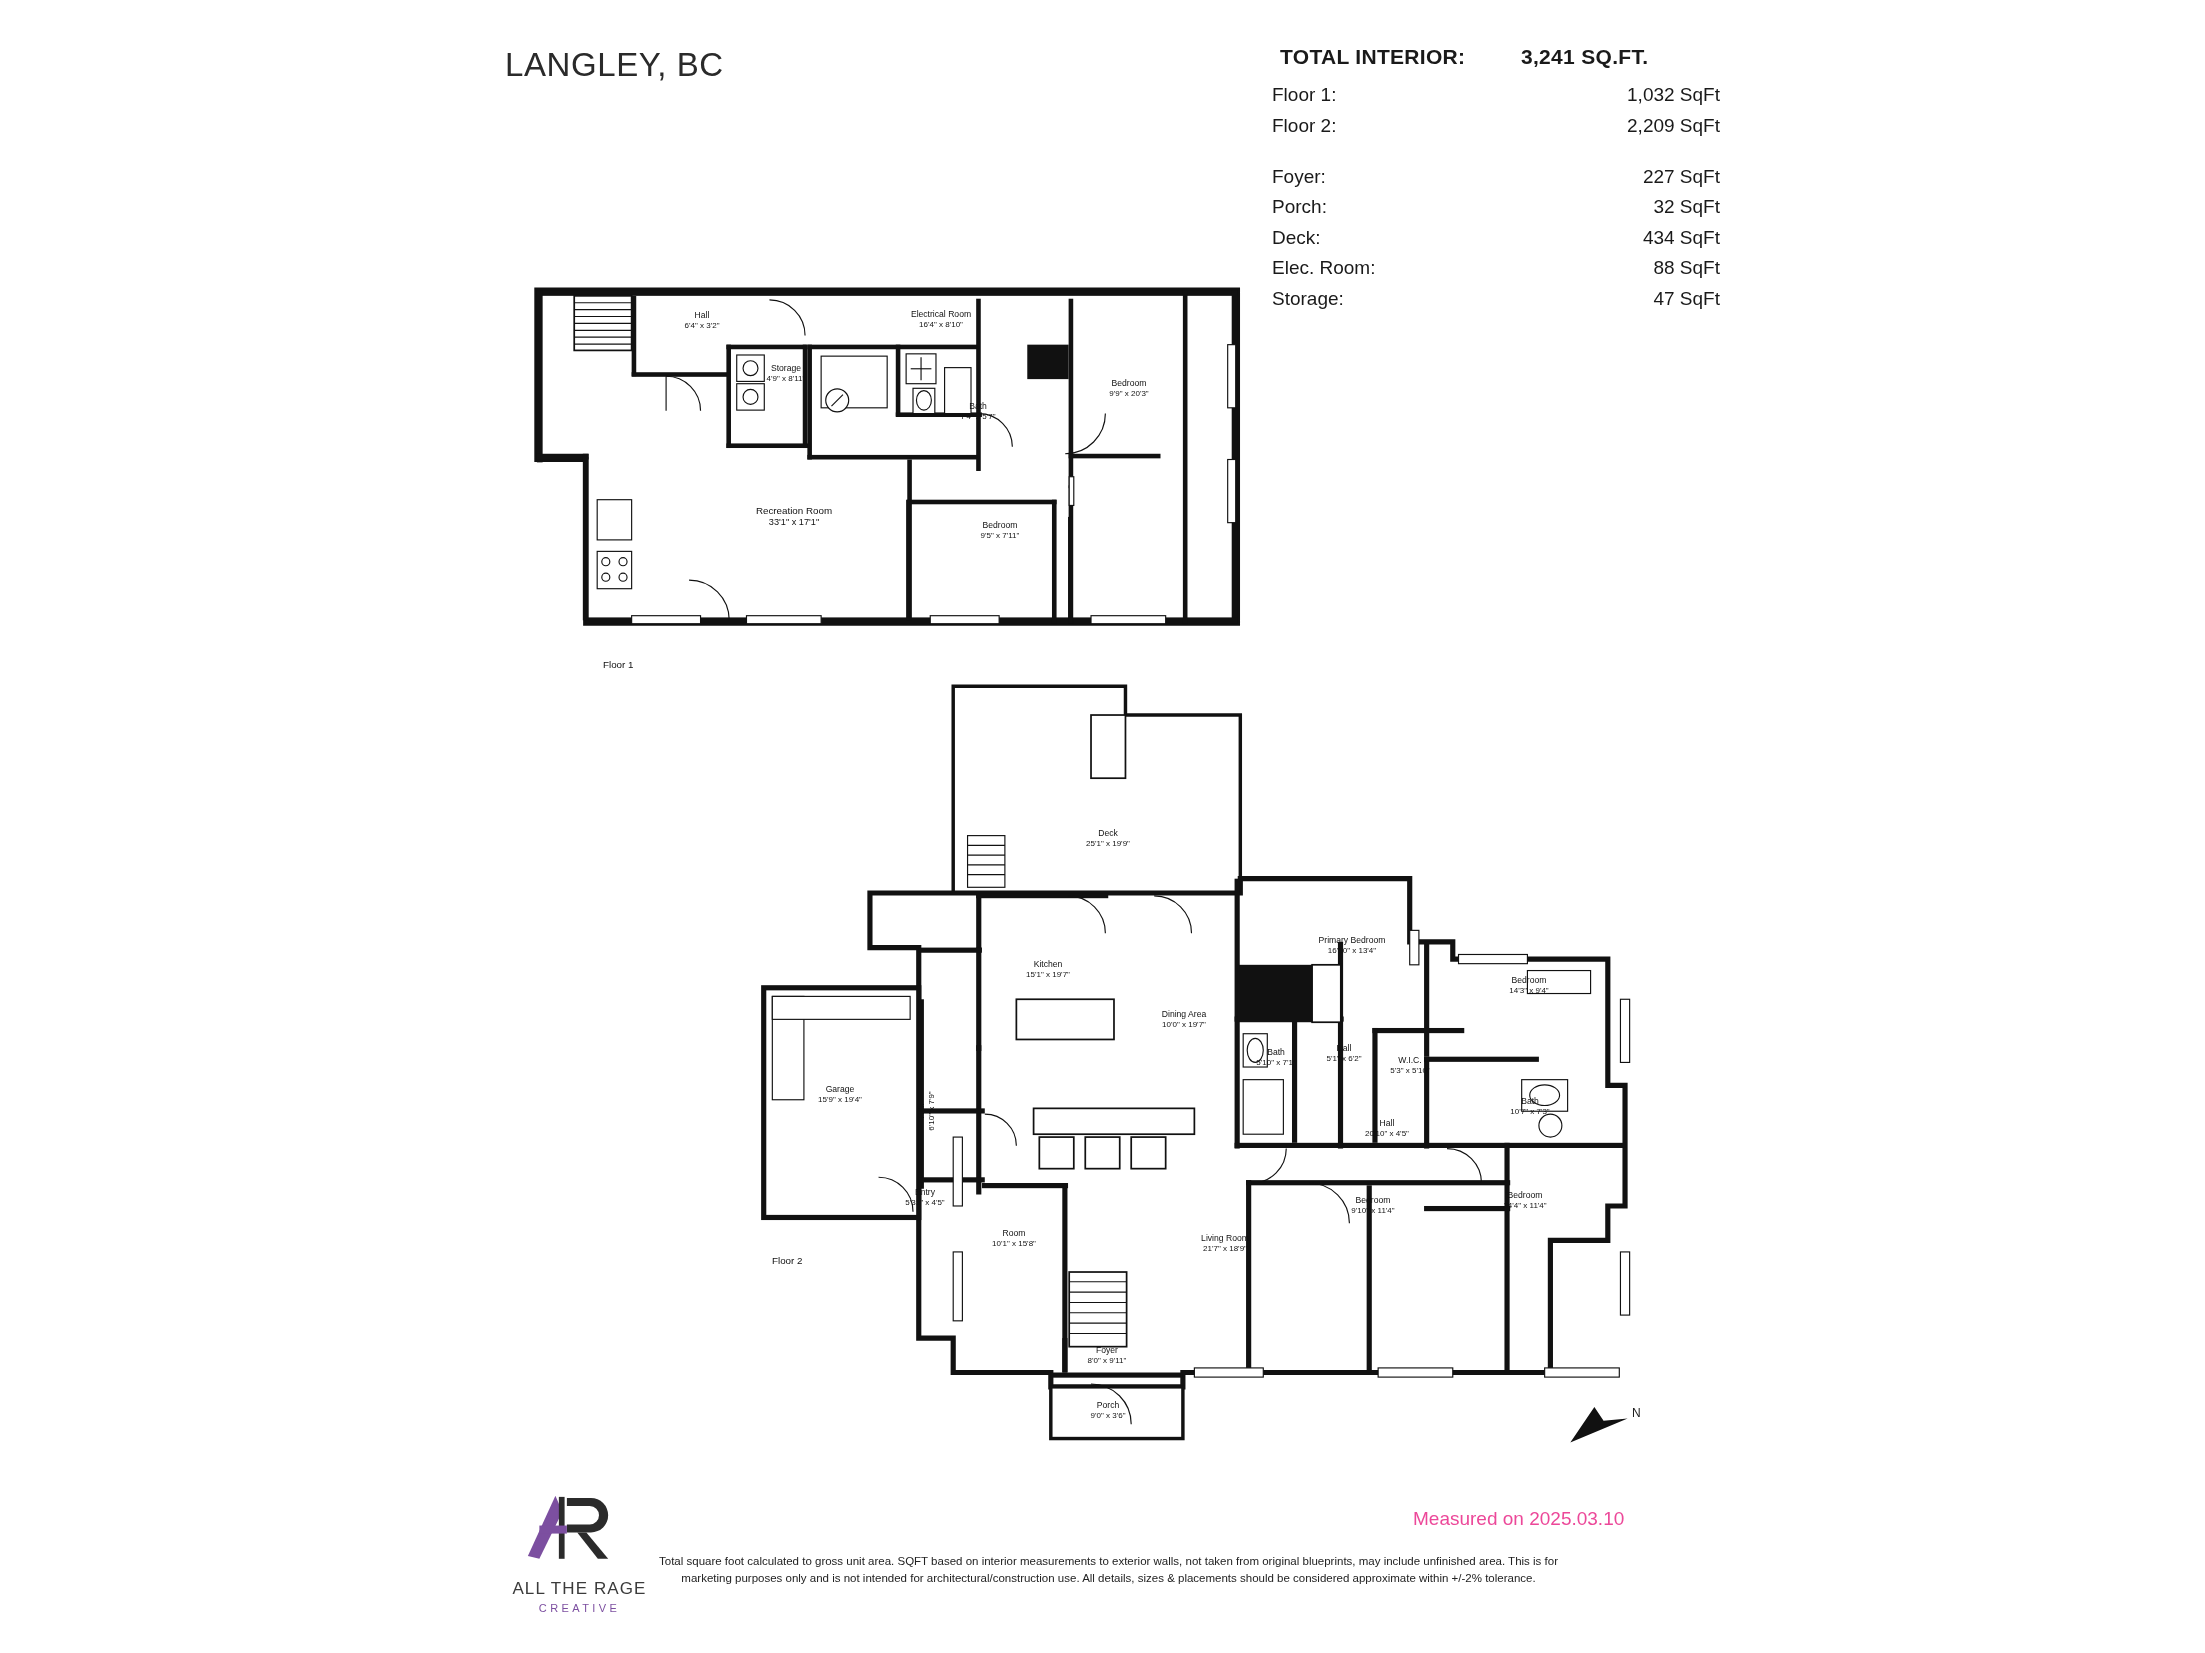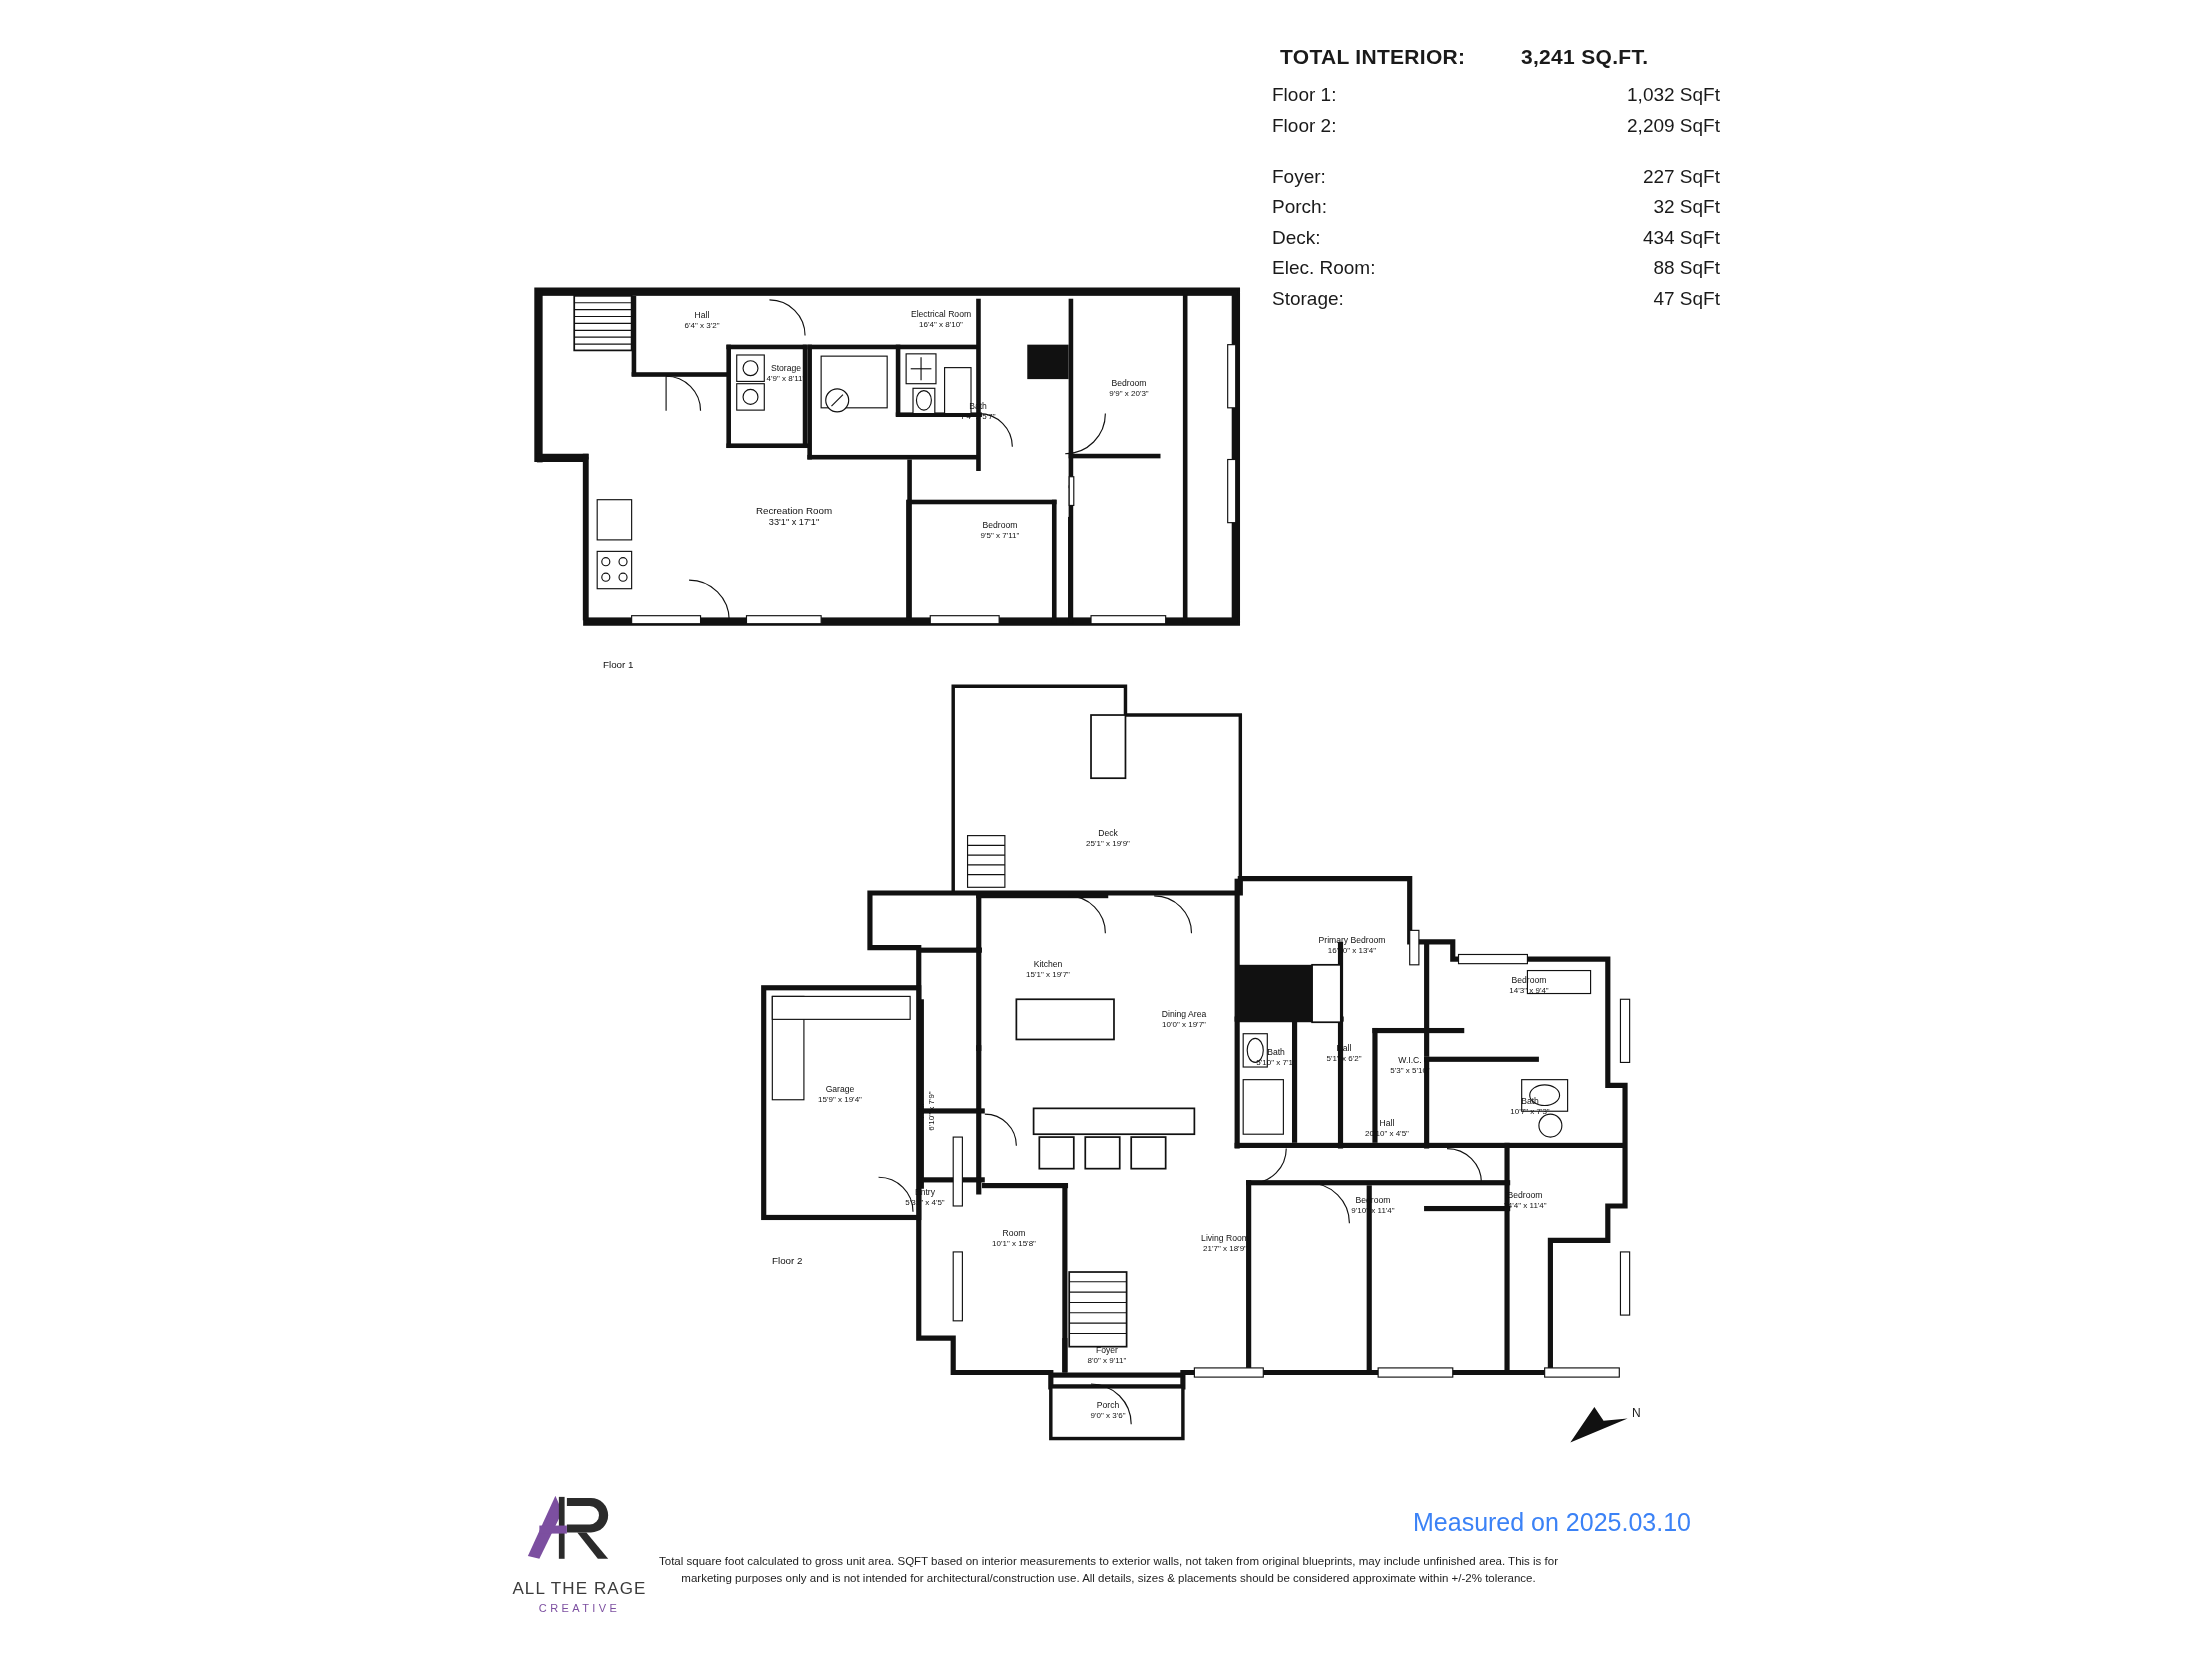--- a/index.html
+++ b/index.html
@@ -127,22 +127,22 @@
     font-size: 11.5px;
     line-height: 1.45;
     color: #222;
     text-align: center;
   }
 
   #measured-on {
     position: absolute;
     left: 1413px;
     top: 1508px;
-    font-size: 25px;
-    color: #3b82f6;
+    font-size: 19px;
+    color: #ec4899;
     text-align: center;
   }
 
   #north-arrow {
     position: absolute;
     left: 1568px;
     top: 1401px;
     width: 86px;
     height: 52px;
   }
@@ -150,20 +150,21 @@
     position: absolute;
     left: 64px;
     top: 4.6px;
     font-size: 12px;
   }
 </style>
 </head>
 <body>
 
 <div id="header-title-block">
+  <h2 id="header-city">LANGLEY, BC</h2>
 </div>
 
 <div id="summary-block">
   <div class="summary-total">
     <span class="lbl">TOTAL INTERIOR:</span>
     <span class="val">3,241 SQ.FT.</span>
   </div>
   <div class="summary-row">
     <span class="lbl">Floor 1:</span>
     <span class="val">1,032 SqFt</span>

